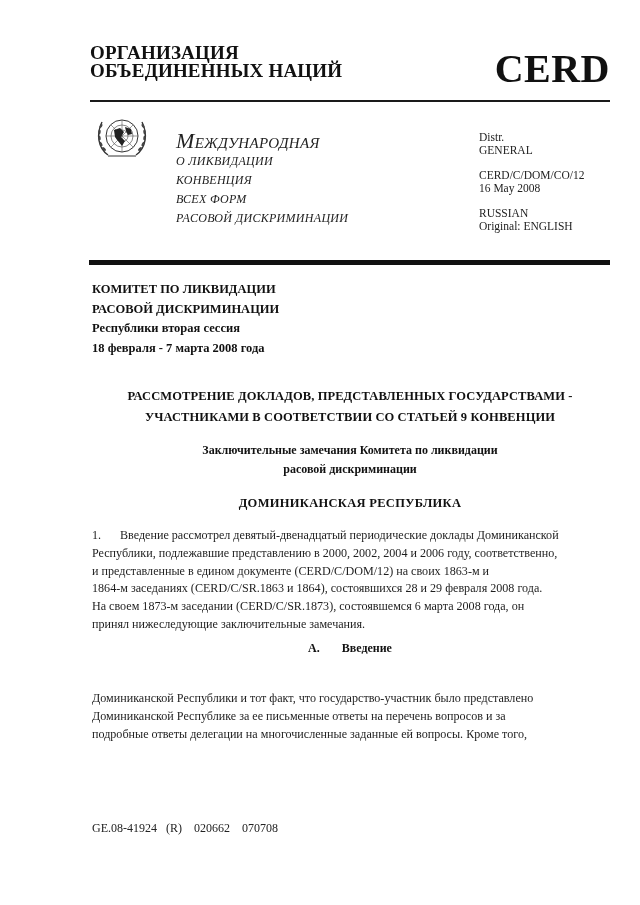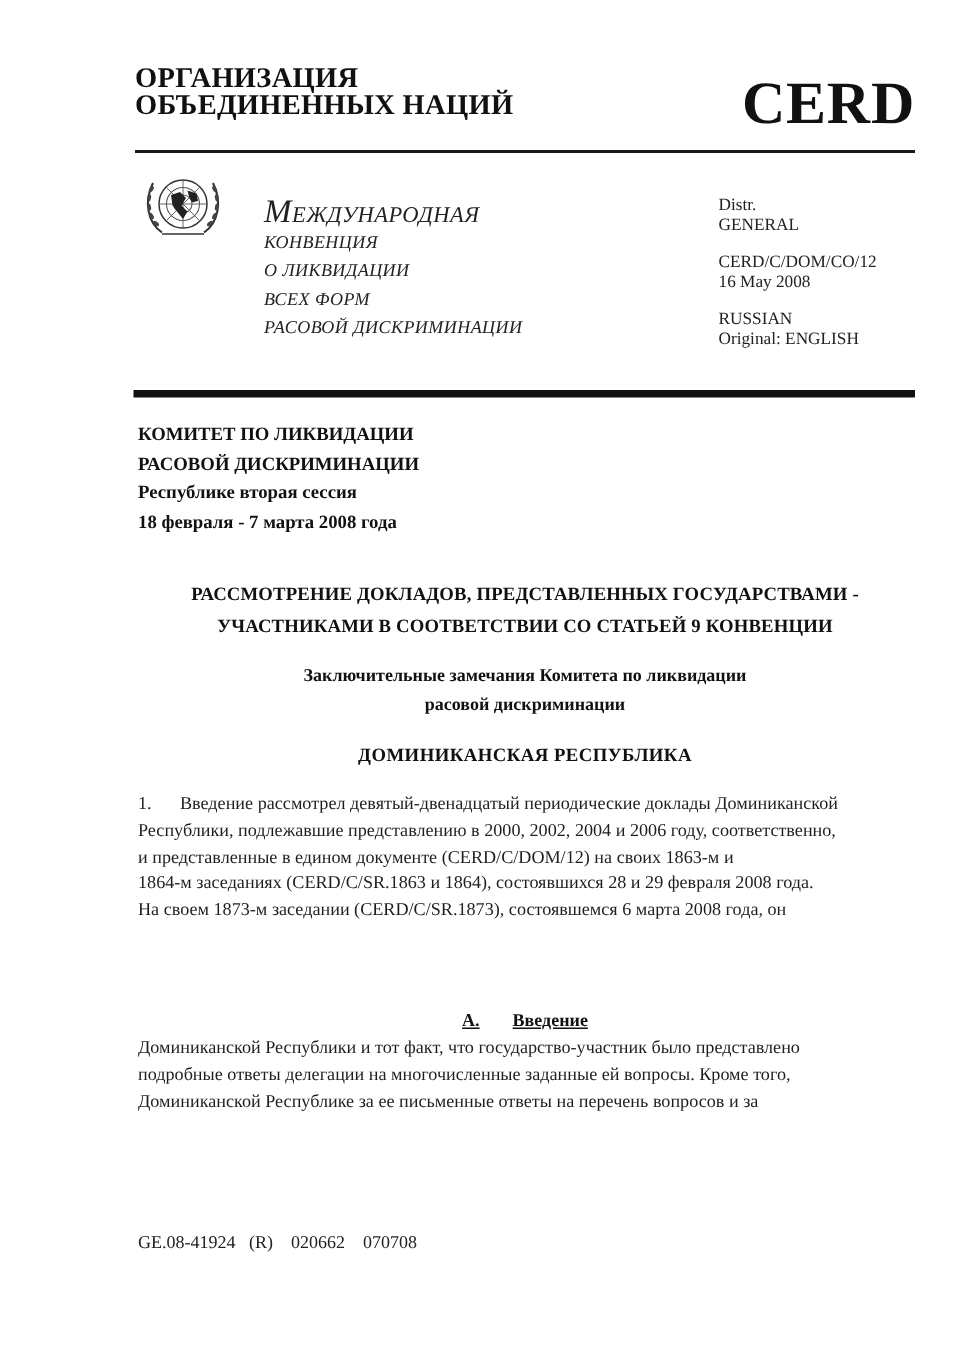--- a/index.html
+++ b/index.html
@@ -108,24 +108,23 @@
       font-size: 12px;
       line-height: 19px;
     }
     .heading-country {
       top: 494px;
       font-size: 12.5px;
       line-height: 19px;
       letter-spacing: 0.3px;
     }
     .section-a {
-      top: 672px;
+      top: 640px;
       font-size: 12px;
       line-height: 17px;
-      text-decoration: underline;
     }
     .section-a .num { margin-right: 22px; }
 
     
     .para {
       left: 92px; width: 520px;
       font-size: 12.1px;
       line-height: 17.8px;
       color: #1e1e1e;
     }
@@ -184,43 +183,43 @@
     <line x1="17" y1="15" x2="39" y2="37"></line>
     <line x1="39" y1="15" x2="17" y2="37"></line>
   </g>
   <path d="M20 20 L26 18 L30 22 L27 27 L31 31 L28 36 L24 31 L21 27 Z" fill="#222"></path>
   <path d="M31 17 L37 19 L38 24 L34 25 L32 21 Z" fill="#222"></path>
   <path d="M14 46 L42 46" stroke="#333" stroke-width="1"></path>
 </svg>
 
 <div class="abs convention">
   <div class="big">Международная</div>
+  <div class="sc">О ЛИКВИДАЦИИ</div>
   <div class="sc">КОНВЕНЦИЯ</div>
-  <div class="sc">О ЛИКВИДАЦИИ</div>
   <div class="sc">ВСЕХ ФОРМ</div>
   <div class="sc">РАСОВОЙ ДИСКРИМИНАЦИИ</div>
 </div>
 
 <div class="abs distr">
   <div>Distr.</div>
   <div>GENERAL</div>
   <div class="gap"></div>
   <div>CERD/C/DOM/CO/12</div>
   <div>16 May 2008</div>
   <div class="gap"></div>
   <div>RUSSIAN</div>
   <div>Original:  ENGLISH</div>
 </div>
 
 <div class="abs rule-thick"></div>
 
 <div class="abs committee">
   <div>КОМИТЕТ ПО ЛИКВИДАЦИИ</div>
   <div>РАСОВОЙ ДИСКРИМИНАЦИИ</div>
-  <div>Республике вторая сессия</div>
+  <div>Республики вторая сессия</div>
   <div>18 февраля - 7 марта 2008 года</div>
 </div>
 
 <div class="abs center heading-main">
   <div>РАССМОТРЕНИЕ ДОКЛАДОВ, ПРЕДСТАВЛЕННЫХ ГОСУДАРСТВАМИ -</div>
   <div>УЧАСТНИКАМИ В СООТВЕТСТВИИ СО СТАТЬЕЙ 9 КОНВЕНЦИИ</div>
 </div>
 
 <div class="abs center heading-sub">
   <div>Заключительные замечания Комитета по ликвидации</div>
@@ -228,25 +227,26 @@
 </div>
 
 <div class="abs center heading-country">ДОМИНИКАНСКАЯ РЕСПУБЛИКА</div>
 
 <div class="abs para para1">
   <div class="line"><span class="num">1.</span><span>Введение рассмотрел девятый-двенадцатый периодические доклады Доминиканской</span></div>
   <div class="line">Республики, подлежавшие представлению в 2000, 2002, 2004 и 2006 году, соответственно,</div>
   <div class="line">и представленные в едином документе (CERD/C/DOM/12) на своих 1863-м и</div>
   <div class="line">1864-м заседаниях (CERD/C/SR.1863 и 1864), состоявшихся 28 и 29 февраля 2008 года.</div>
   <div class="line">На своем 1873-м заседании (CERD/C/SR.1873), состоявшемся 6 марта 2008 года, он</div>
+  <div class="line">принял нижеследующие заключительные замечания.</div>
 </div>
 
 <div class="abs center section-a">
   <span class="num">A.</span><span>Введение</span>
 </div>
 
 <div class="abs para para2">
   <div class="line">Доминиканской Республики и тот факт, что государство-участник было представлено</div>
+  <div class="line">Доминиканской Республике за ее письменные ответы на перечень вопросов и за</div>
   <div class="line">подробные ответы делегации на многочисленные заданные ей вопросы.  Кроме того,</div>
-  <div class="line">Доминиканской Республике за ее письменные ответы на перечень вопросов и за</div>
 </div>
 
 <div class="abs footer">GE.08-41924   (R)    020662    070708</div>
 
 </body></html>

